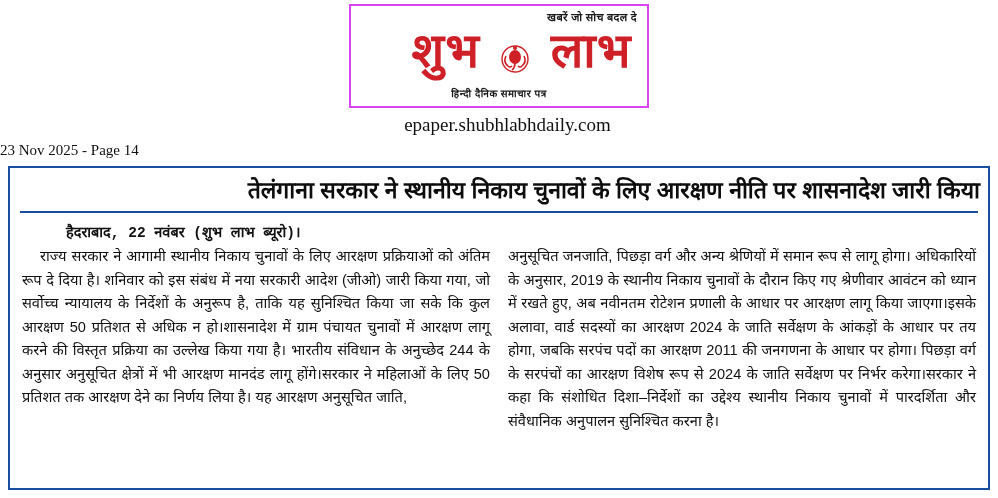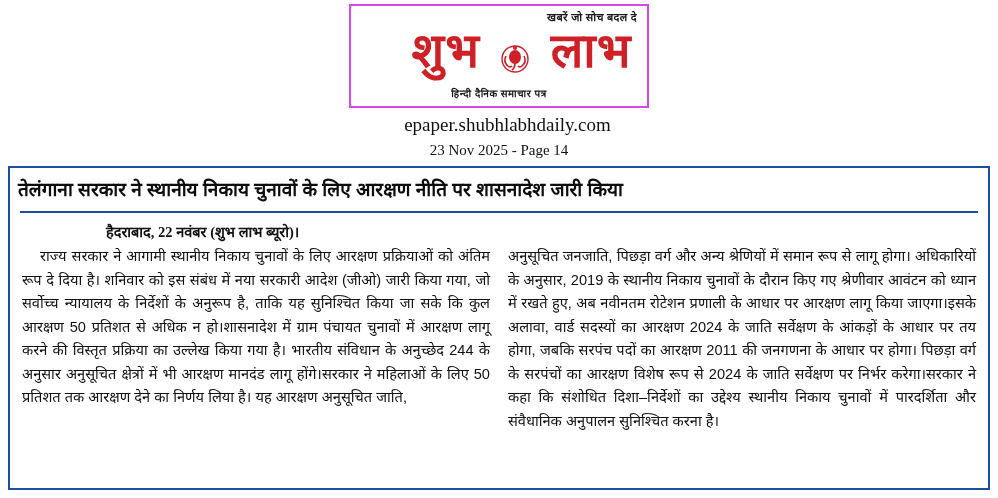--- a/index.html
+++ b/index.html
@@ -85,57 +85,57 @@
     font-size: 19px;
     color: #111111;
     font-family: "Liberation Serif", serif;
     padding-left: 17px;
   }
   .epaper-date {
     position: absolute;
     left: 0;
     right: 0;
     top: 142px;
-    text-align: center;
+    text-align: left;
     font-size: 15px;
     color: #111111;
     font-family: "Liberation Serif", serif;
   }
   
   .article {
     position: absolute;
     left: 8px;
     top: 166px;
     width: 982px;
     height: 324px;
     border: 2px solid #1a4fa0;
     box-sizing: border-box;
     background: #ffffff;
   }
   .headline {
     margin: 7px 8px 2px 8px;
-    text-align: left;
-    font-size: 19px;
+    text-align: right;
+    font-size: 23px;
     line-height: 30px;
     font-weight: bold;
     color: #0d0d0d;
     font-family: "Liberation Sans", sans-serif;
   }
   .headline-rule {
     margin: 6px 10px 0 10px;
     height: 2px;
     background: #1a4fa0;
   }
   .dateline {
     margin: 8px 0 0 0;
-    padding-left: 96px;
+    padding-left: 56px;
     font-size: 14.5px;
     font-weight: bold;
     color: #111111;
-    font-family: Liberation Serif, serif;
+    font-family: Liberation Mono, monospace;
   }
   .columns {
     display: flex;
     margin: 4px 12px 0 12px;
     gap: 18px;
   }
   .col {
     flex: 1 1 0;
     font-size: 14.6px;
     line-height: 23.5px;

